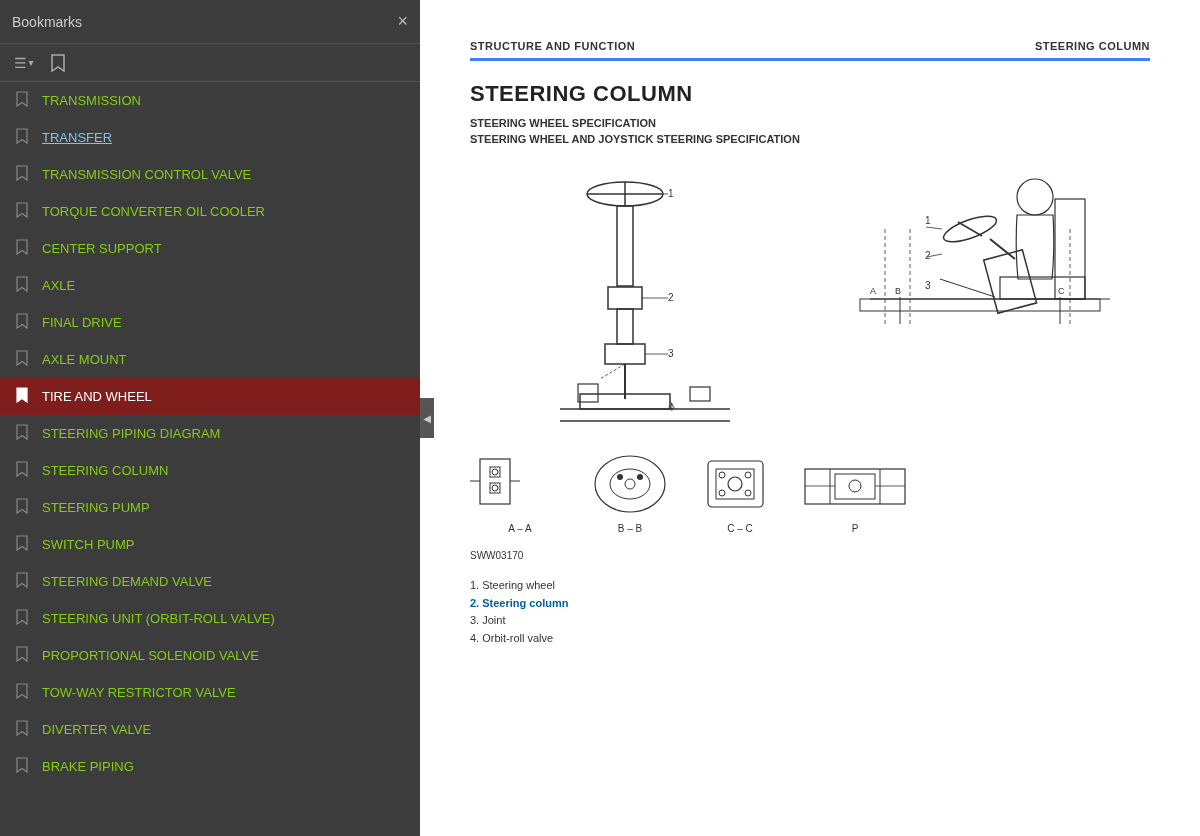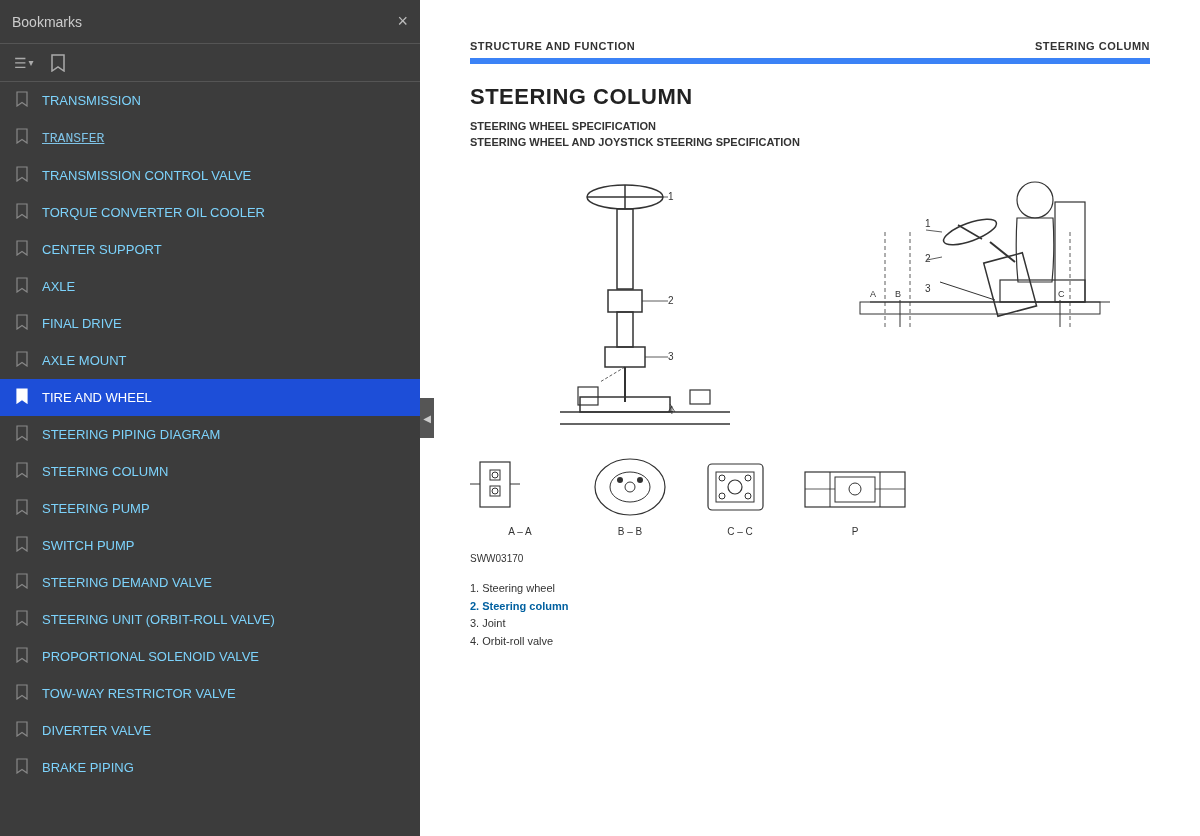--- a/index.html
+++ b/index.html
@@ -77,40 +77,39 @@
     }
     #bookmark-list::-webkit-scrollbar-thumb {
       background: #666;
       border-radius: 4px;
     }
 
     .bookmark-item {
       display: flex;
       align-items: center;
       padding: 9px 12px 9px 16px;
-      color: #7dd3fc;
+      color: #84cc16;
       font-size: 13px;
       cursor: pointer;
       gap: 10px;
       white-space: nowrap;
     }
 
     .bookmark-item.active {
-      background: #1d4ed8;
+      background: #7f1d1d;
       color: #fff;
     }
 
     .bookmark-item.active .bookmark-icon {
       color: #fff;
     }
 
     .bookmark-item.link-style {
       color: #7fc4e8;
       text-decoration: underline;
-      font-family: Liberation Mono, monospace;
     }
 
     .bookmark-icon {
       width: 16px;
       min-width: 16px;
       color: #888;
       font-size: 13px;
     }
 
     
@@ -147,21 +146,21 @@
       margin: 0;
       padding: 40px 50px;
       overflow: auto;
       height: 836px;
     }
 
     #page-header-line {
       display: flex;
       justify-content: space-between;
       align-items: flex-start;
-      border-bottom: 6px solid #3b82f6;
+      border-bottom: 3px solid #3b82f6;
       padding-bottom: 6px;
       margin-bottom: 20px;
     }
 
     #page-header-left {
       font-size: 11px;
       font-weight: bold;
       color: #333;
       letter-spacing: 0.5px;
     }

